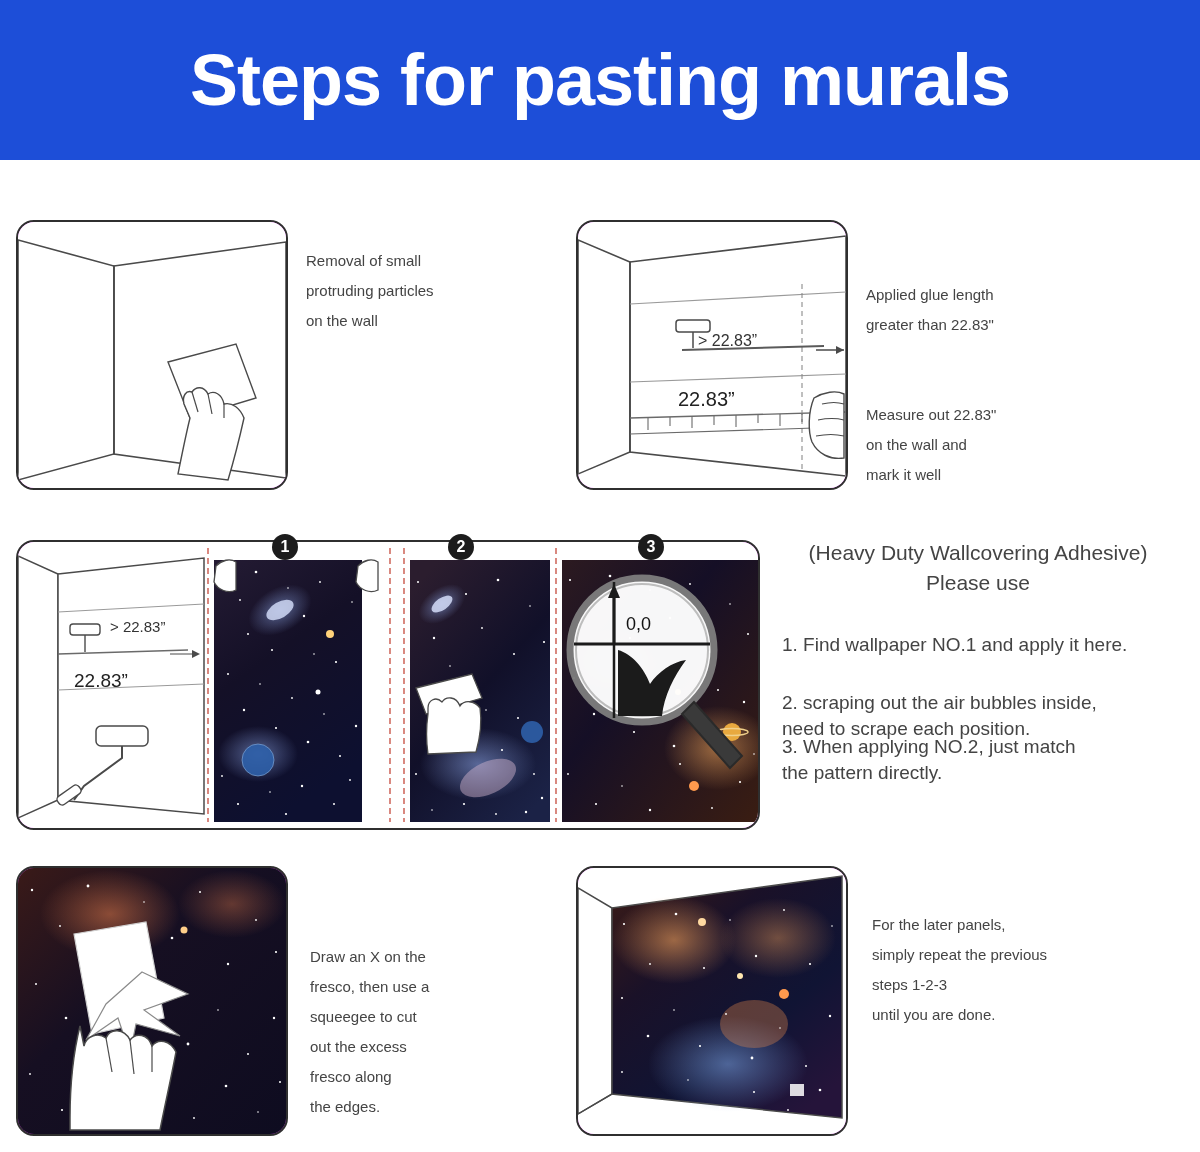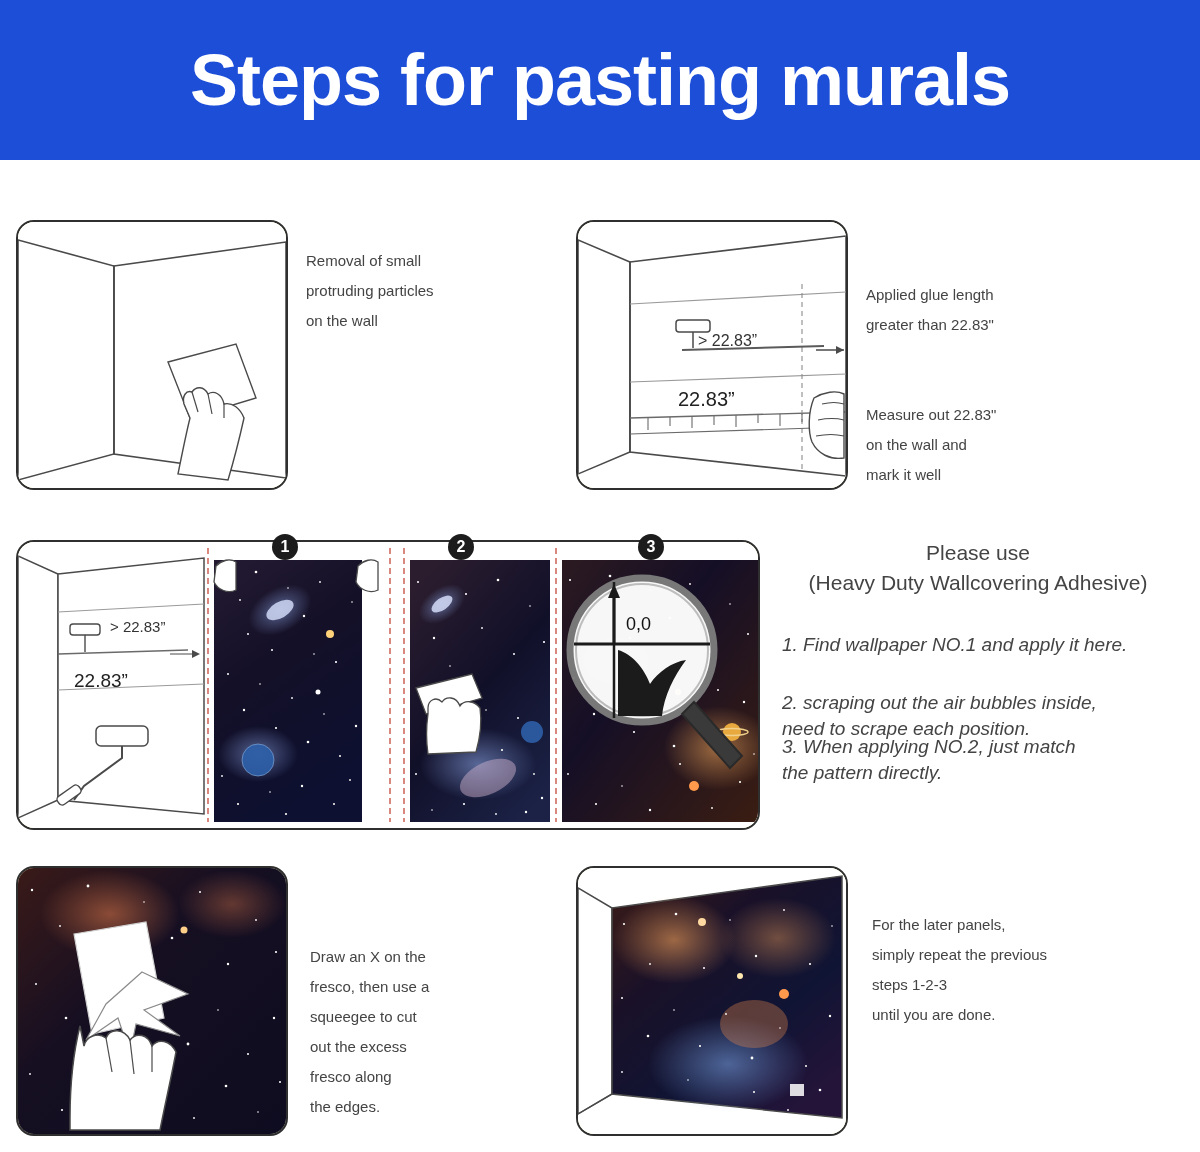--- a/index.html
+++ b/index.html
@@ -37,21 +37,21 @@
     font-weight: bold;
     letter-spacing: -1px;
     line-height: 1;
   }
 
   
   .panel {
     position: absolute;
     border: 2px solid #2f2f2f;
     border-radius: 18px;
-    background: #fef9c3;
+    background: #d946ef;
     overflow: hidden;
     box-sizing: border-box;
   }
   .caption {
     position: absolute;
     font-size: 15px;
     line-height: 30px;
     color: #444444;
     white-space: pre-line;
   }
@@ -101,21 +101,20 @@
     color: #444444;
   }
   .cap-c-step {
     position: absolute;
     left: 782px;
     width: 408px;
     font-size: 19px;
     line-height: 26px;
     color: #444444;
     white-space: pre-line;
-    font-style: italic;
   }
   #cap-c-1 { top: 632px; }
   #cap-c-2 { top: 690px; }
   #cap-c-3 { top: 734px; }
 
   svg { display: block; }
 </style>
 </head>
 <body>
 
@@ -371,22 +370,22 @@
   <div style="position:absolute; left:92px; top:76px; font-size:15px; color:#333;">&gt; 22.83”</div>
   <div style="position:absolute; left:56px; top:128px; font-size:19px; color:#222;">22.83”</div>
   <div style="position:absolute; left:608px; top:72px; font-size:18px; color:#111;">0,0</div>
 </div>
 
 <div class="badge" style="left:272px; top:534px;">1</div>
 <div class="badge" style="left:448px; top:534px;">2</div>
 <div class="badge" style="left:638px; top:534px;">3</div>
 
 <div id="cap-c-head">
+  <div>(Heavy Duty Wallcovering Adhesive)</div>
   <div>Please use</div>
-  <div>(Heavy Duty Wallcovering Adhesive)</div>
 </div>
 <div class="cap-c-step" id="cap-c-1">1. Find wallpaper NO.1 and apply it here.</div>
 <div class="cap-c-step" id="cap-c-2">2. scraping out the air bubbles inside,
 need to scrape each position.</div>
 <div class="cap-c-step" id="cap-c-3">3. When applying NO.2, just match
 the pattern directly.</div>
 
 <div class="panel" id="panel-d">
   <svg width="268" height="266" viewBox="0 0 268 266">
     <defs>

